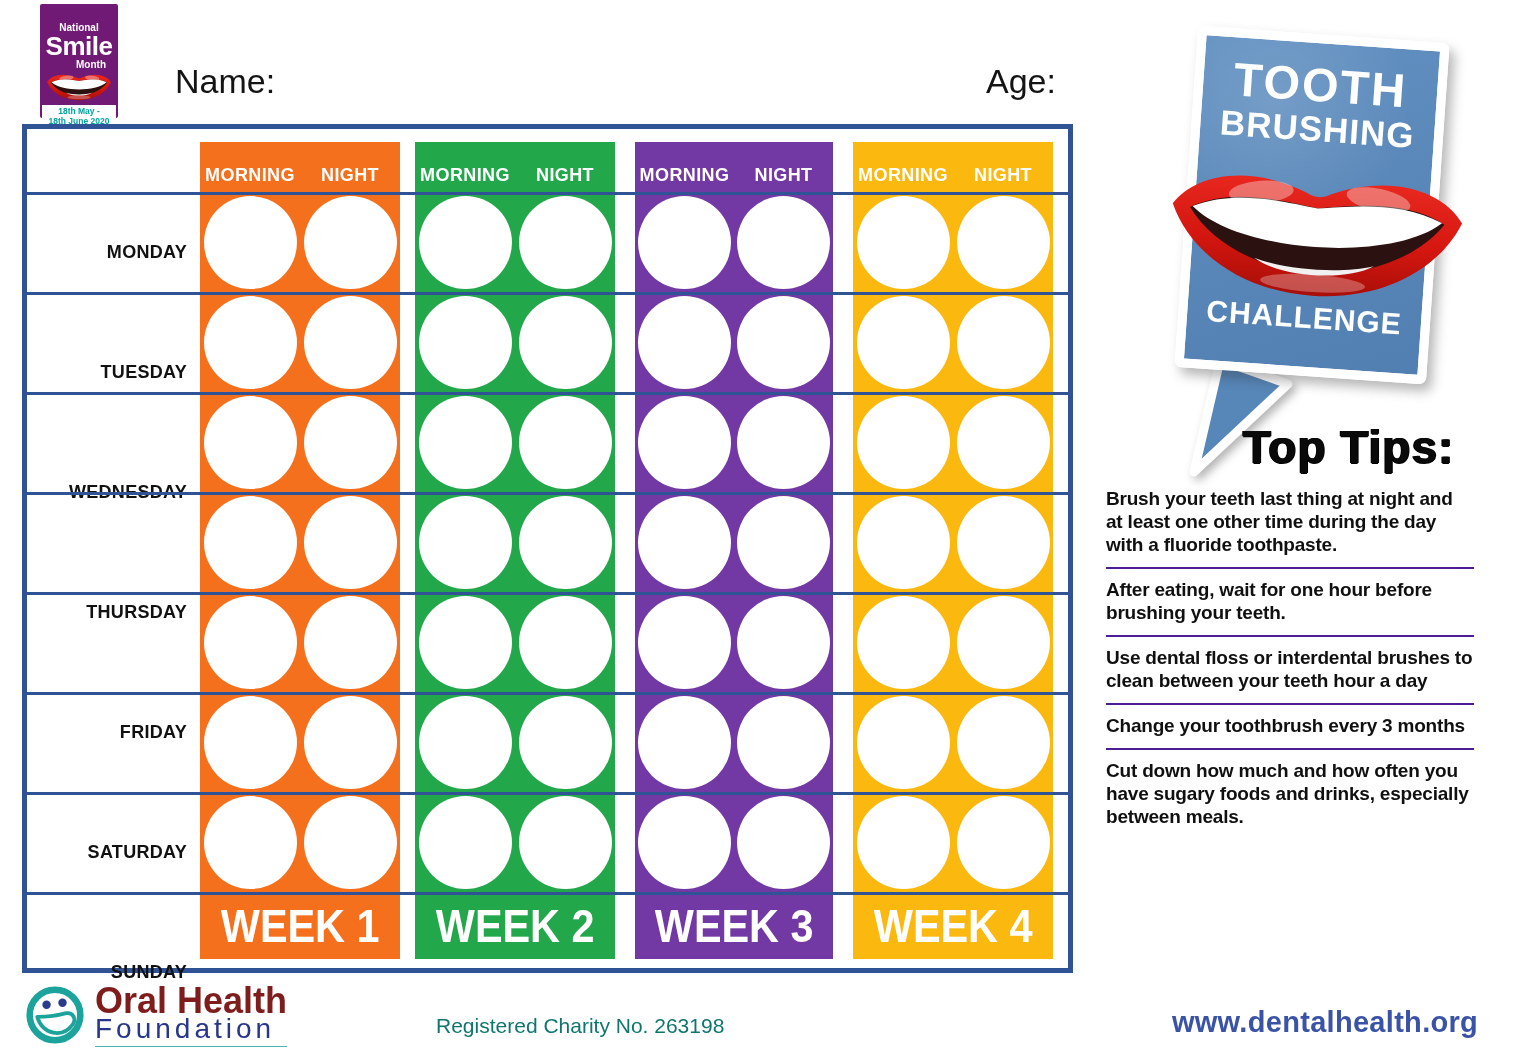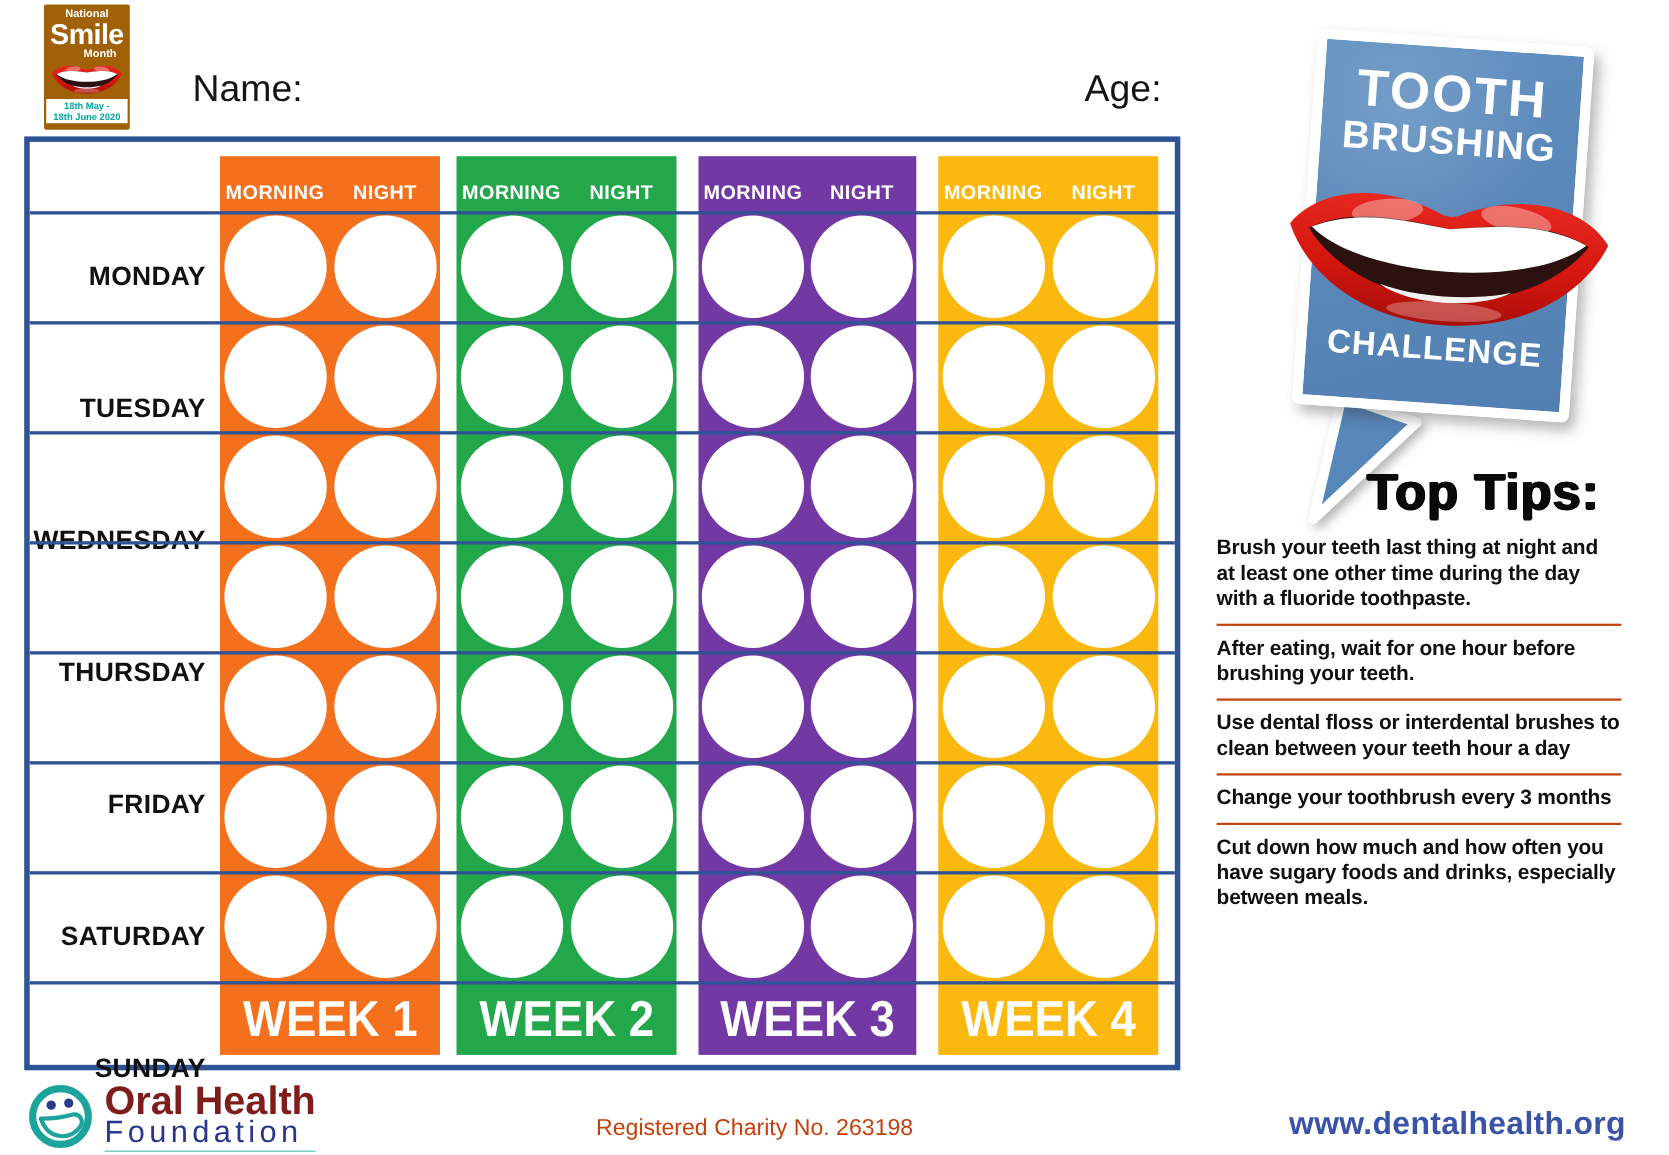--- a/index.html
+++ b/index.html
@@ -5,37 +5,37 @@
   * { margin:0; padding:0; box-sizing:border-box; }
   html,body { background:#ffffff; }
   body { font-family:"Liberation Sans","DejaVu Sans",sans-serif; }
   .page { position:relative; width:1517px; height:1050px; background:#fff; overflow:hidden; }
 
   
   .name-label { position:absolute; left:175px; top:62px; font-size:34px; color:#141414; }
   .age-label  { position:absolute; left:946px; top:62px; font-size:34px; color:#141414;margin-left:40px; }
 
   
-  .nsm { position:absolute; left:40px; top:4px; width:78px; height:114px; background:#a16207;
-         text-align:center; color:#fff; padding-top:3px; border-radius:2px; }
+  .nsm { position:absolute; left:40px; top:4px; width:78px; height:114px; background:#701a75;
+         text-align:center; color:#fff; padding-top:18px; border-radius:2px; }
   .nsm-top { font-size:10px; font-weight:700; line-height:11px; }
   .nsm-mid { font-size:26px; font-weight:800; line-height:26px; letter-spacing:-0.5px; }
   .nsm-bot { font-size:10px; font-weight:700; line-height:11px;margin-left:24px; }
   .nsm-lips { width:70px; height:33px; margin:1px auto 0; display:block; }
   .nsm-dates { background:#fff; color:#00A5A2; margin:1px 2px 2px; padding:2px 0 1px;
                font-size:8.5px; font-weight:700; line-height:9.5px; }
 
   
   .chart { position:absolute; left:22px; top:124px; width:1051px; height:849px;
            border:5px solid #2F5394; background:#fff; }
   .chart-inner { position:absolute; inset:0; }
   .grid-line { position:absolute; left:0; width:100%; height:3px; background:#2F5394; z-index:2; }
   .day-col { position:absolute; left:0; top:63px; width:168px; z-index:1; }
   .day-label { height:120px; display:flex; align-items:center; justify-content:flex-end;
-               padding-right:8px; font-size:24px; font-weight:700; color:#111; letter-spacing:0.3px;margin-left:24px; }
+               padding-right:8px; font-size:18px; font-weight:700; color:#111; letter-spacing:0.3px;margin-left:24px; }
   .week-col { position:absolute; top:13px; height:817px; z-index:1; }
   .col-header { height:50px; display:flex; align-items:flex-end; padding-bottom:6px; }
   .col-header span { flex:1; text-align:center; color:#fff; font-weight:700; font-size:18px; letter-spacing:0.4px; }
   .circle-row { height:100px; display:flex; }
   .circle-slot { flex:1; display:flex; align-items:center; justify-content:center; }
   .circle { width:93px; height:93px; background:#fff; border-radius:50%; z-index:3; }
   .col-footer { height:67px; display:flex; align-items:center; justify-content:center;
                 color:#fff; font-weight:800; font-size:46px; }
   .col-footer span { transform:scaleX(0.9); white-space:nowrap; }
 
@@ -55,33 +55,33 @@
   .bubble-lips { position:absolute; left:-27px; top:120px; width:300px; height:150px; z-index:3; }
   .bubble-line3 { position:absolute; top:258px; left:0; width:100%; text-align:center;
                   color:#fff; font-size:30px; font-weight:800; letter-spacing:1px; z-index:4; }
 
   
   .tips-heading { position:absolute; left:1180px; right:0; top:420px; text-align:center;
                   font-size:46px; font-weight:800; color:#0a0a0a;
                   text-shadow:1px 0 0 #000, -1px 0 0 #000, 0 1px 0 #000; letter-spacing:1px; }
   .tips { position:absolute; left:1106px; top:478px; width:368px; }
   .tip { padding:9px 0 11px; font-size:19px; font-weight:700; line-height:23px; color:#101010;
-         border-bottom:2px solid #c2410c; letter-spacing:-0.2px; }
+         border-bottom:2px solid #4c1d95; letter-spacing:-0.2px; }
   .tip:last-child { border-bottom:none; }
 
   
   .ohf { position:absolute; left:25px; top:985px; display:flex; gap:10px; align-items:flex-start; }
   .ohf-smiley { width:60px; height:60px; }
   .ohf-text { padding-top:2px; }
   .ohf-name1 { font-size:36px; line-height:28px; font-weight:700; color:#7f1d1d; }
   .ohf-name2 { font-size:28px; line-height:28px; font-weight:400; color:#28368B; letter-spacing:4px; }
   .ohf-rule { border:none; border-top:1px solid #49B8AC; margin:3px 0 2px; }
   .ohf-tagline { font-size:11px; font-weight:600; letter-spacing:2.4px; color:#1CA49C; white-space:nowrap; }
-  .charity { position:absolute; left:436px; top:1014px; width:500px; text-align:center;
-             font-size:21px; color:#c2410c; }
+  .charity { position:absolute; left:436px; top:1014px; width:500px; text-align:left;
+             font-size:21px; color:#0f766e; }
   .website { position:absolute; left:1133px; top:1006px; width:384px; text-align:center;
              font-size:29px; font-weight:800; color:#3B53A6; letter-spacing:0.3px; }
 </style>
 </head>
 <body>
 
 <svg width="0" height="0" style="position:absolute">
   <defs>
     <linearGradient id="lipred" x1="0" y1="0" x2="0" y2="1">
       <stop offset="0" stop-color="#E8281F"></stop>

